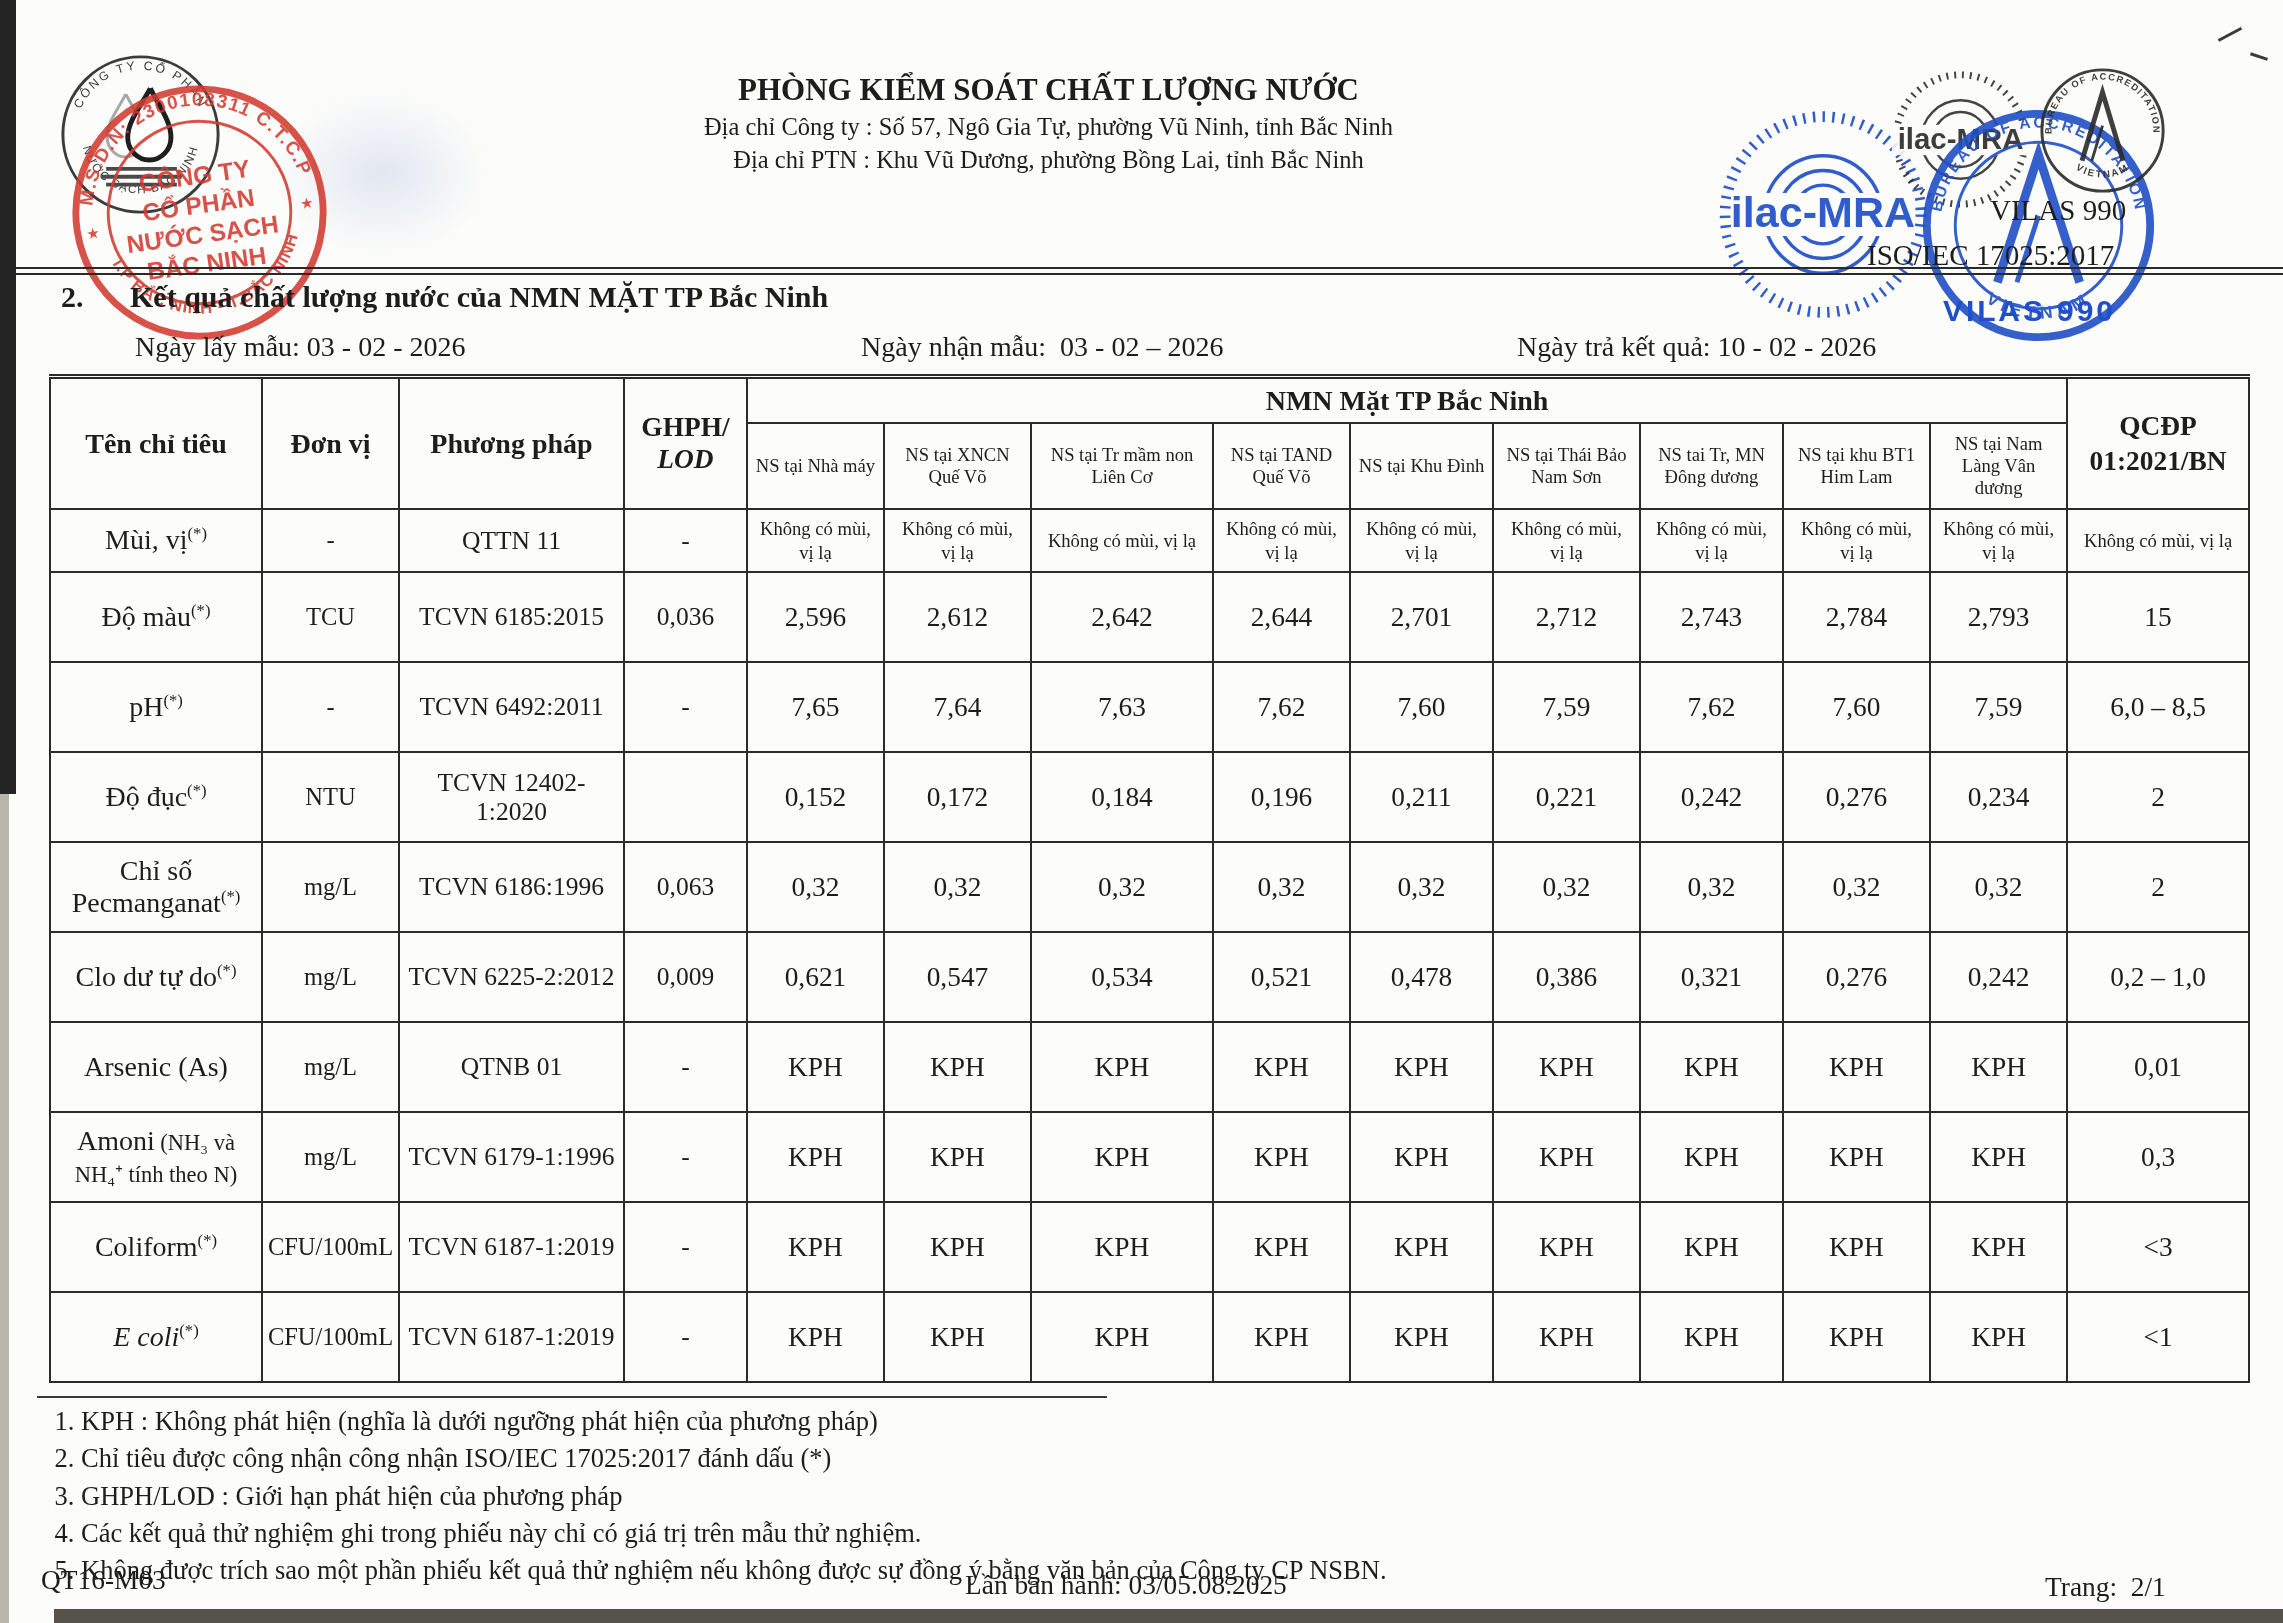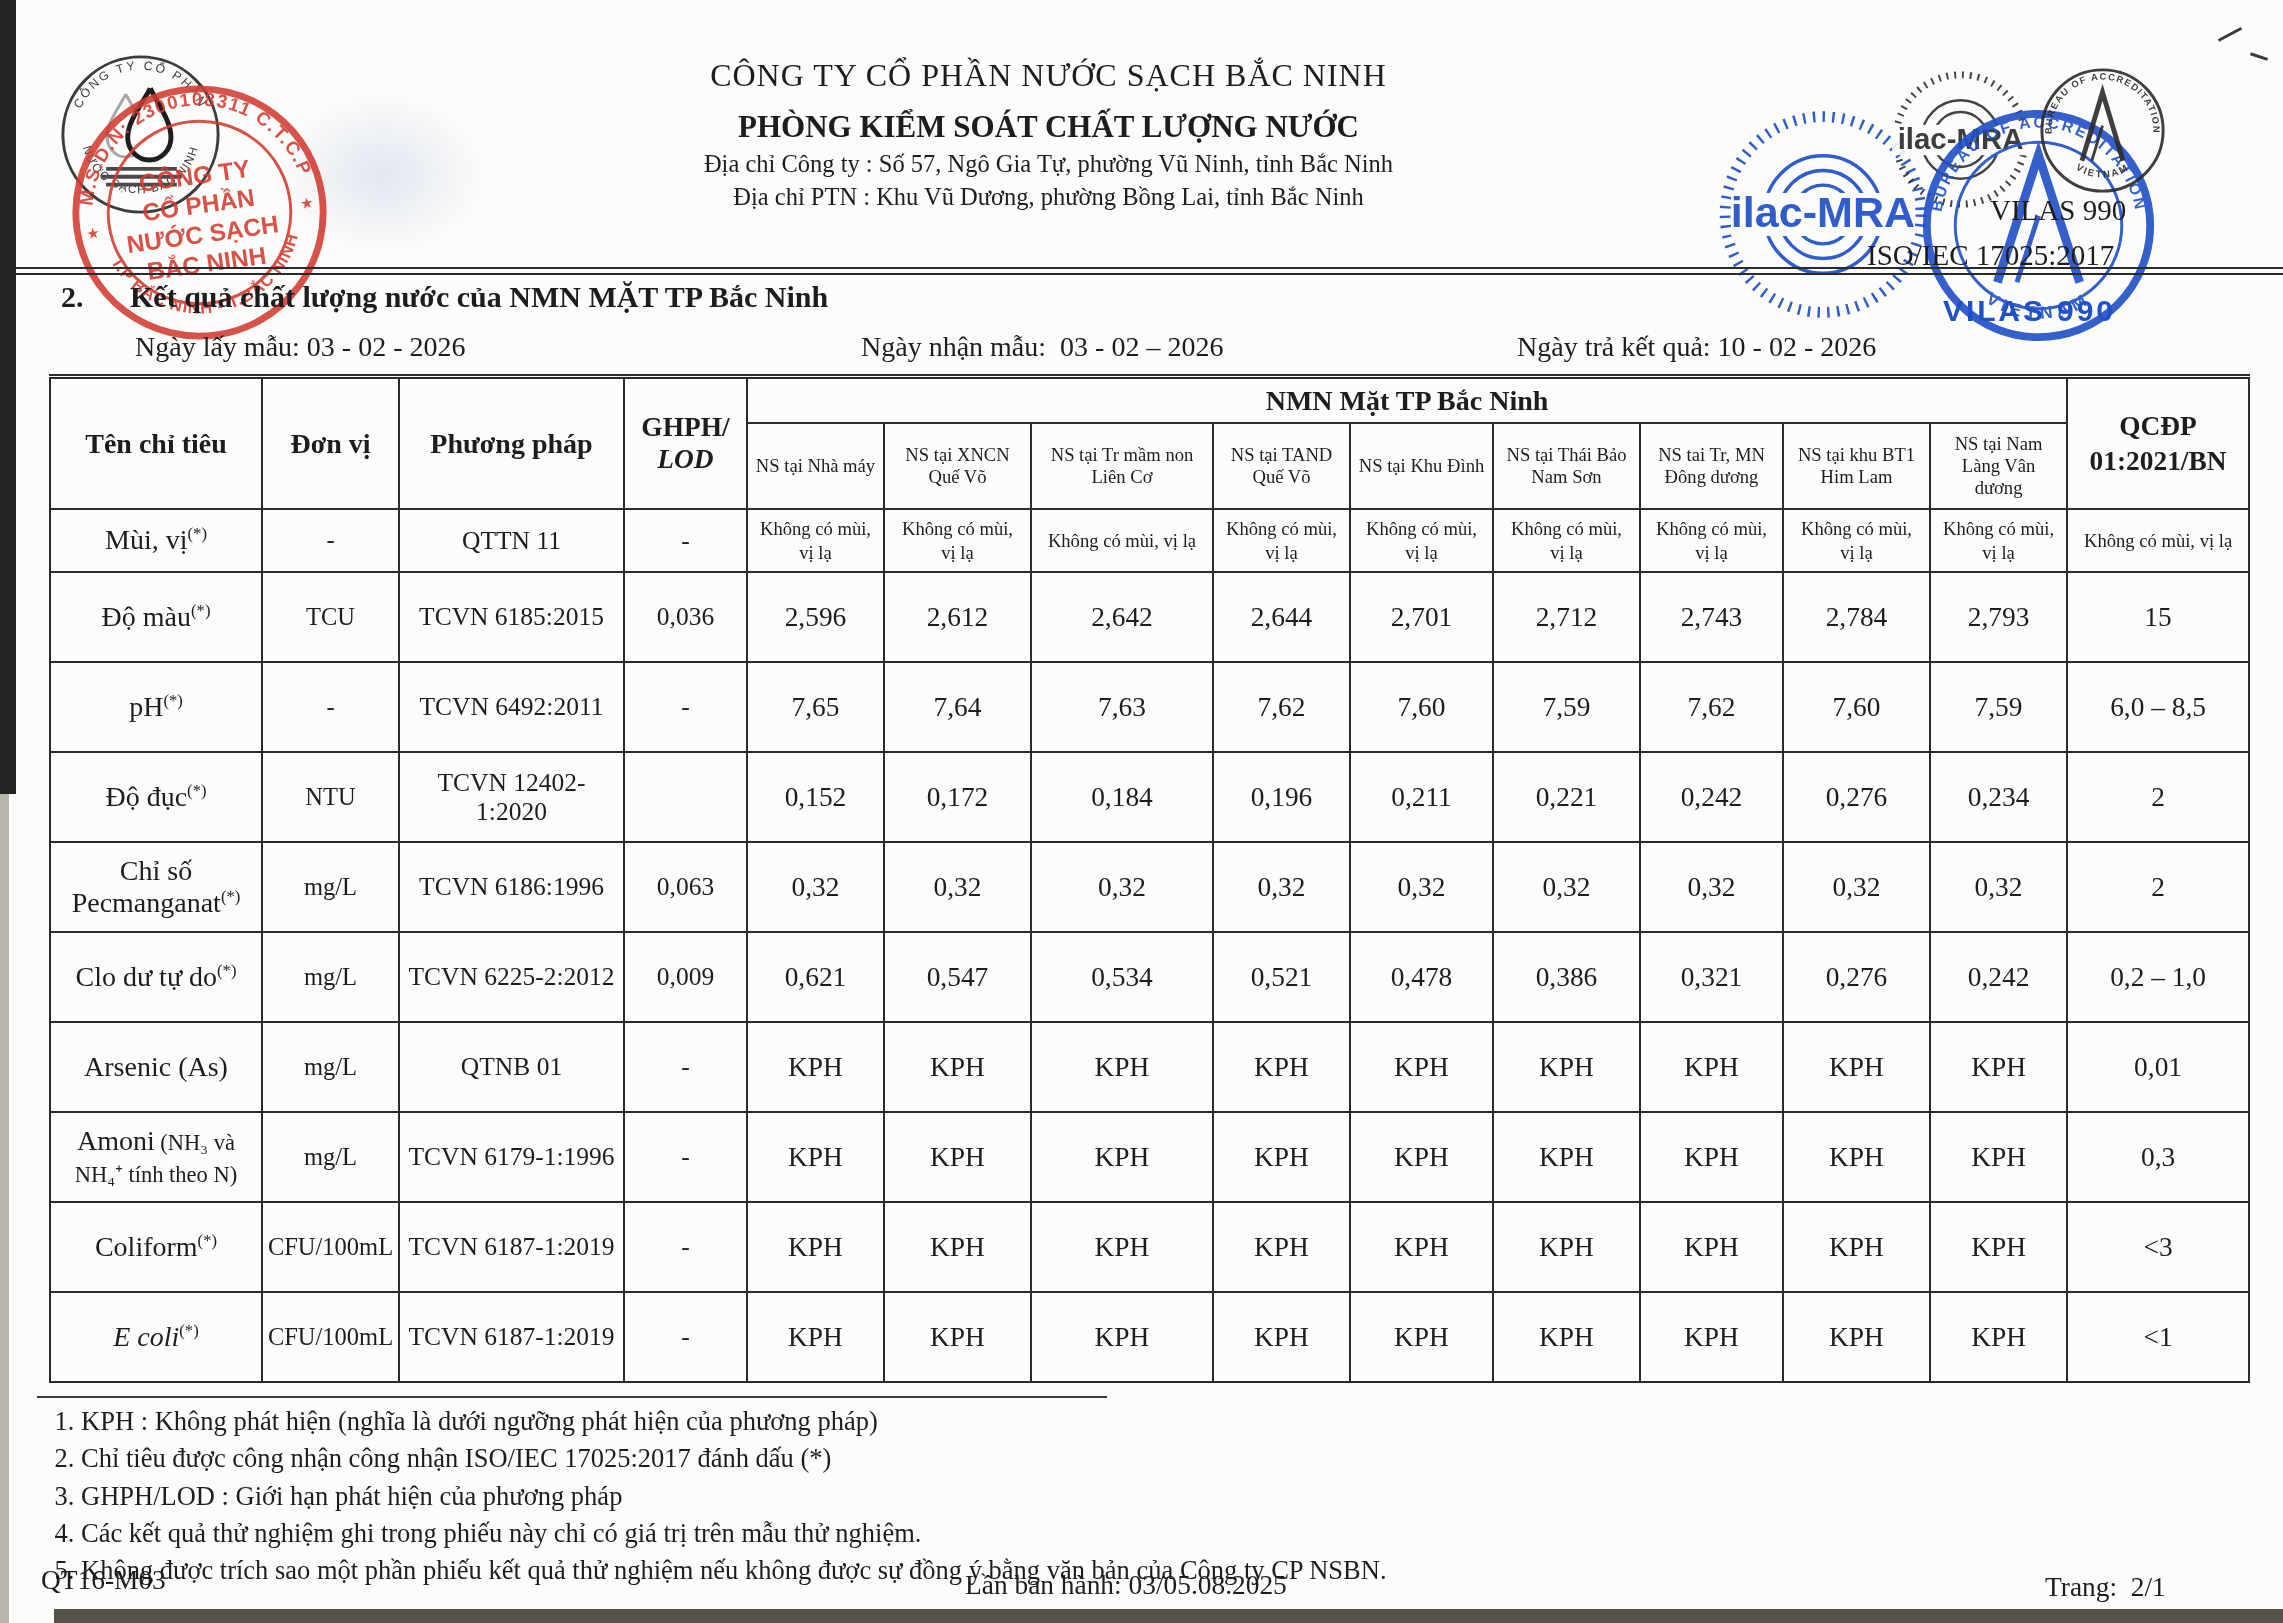--- a/index.html
+++ b/index.html
@@ -120,21 +120,20 @@
       <text x="135" y="106" text-anchor="middle" font-size="25" font-weight="bold">CÔNG TY</text>
       <text x="135" y="136" text-anchor="middle" font-size="25" font-weight="bold">CỔ PHẦN</text>
       <text x="135" y="166" text-anchor="middle" font-size="25" font-weight="bold">NƯỚC SẠCH</text>
       <text x="135" y="196" text-anchor="middle" font-size="25" font-weight="bold">BẮC NINH</text>
       <text x="18" y="146" font-size="15">★</text>
       <text x="238" y="146" font-size="15">★</text>
     </g>
   </svg>
 
   <div class="hdr">
-    <div class="company">CÔNG TY CỔ PHẦN NƯỚC SẠCH BẮC NINH</div>
     <div class="lab">PHÒNG KIỂM SOÁT CHẤT LƯỢNG NƯỚC</div>
     <div class="addr">Địa chỉ Công ty : Số 57, Ngô Gia Tự, phường Vũ Ninh, tỉnh Bắc Ninh</div>
     <div class="addr">Địa chỉ PTN : Khu Vũ Dương, phường Bồng Lai, tỉnh Bắc Ninh</div>
   </div>
 
   <svg class="ilac-blue" width="212" height="233" viewBox="0 0 216 238">
     <g stroke="#2050c8" fill="none">
       <circle cx="108" cy="119" r="100" stroke-width="11" stroke-dasharray="2.5 7.5"></circle>
       <path d="M 48 119 A 60 60 0 0 1 168 119" stroke-width="3.5"></path>
       <path d="M 63 119 A 45 45 0 0 1 153 119" stroke-width="3.5"></path>

